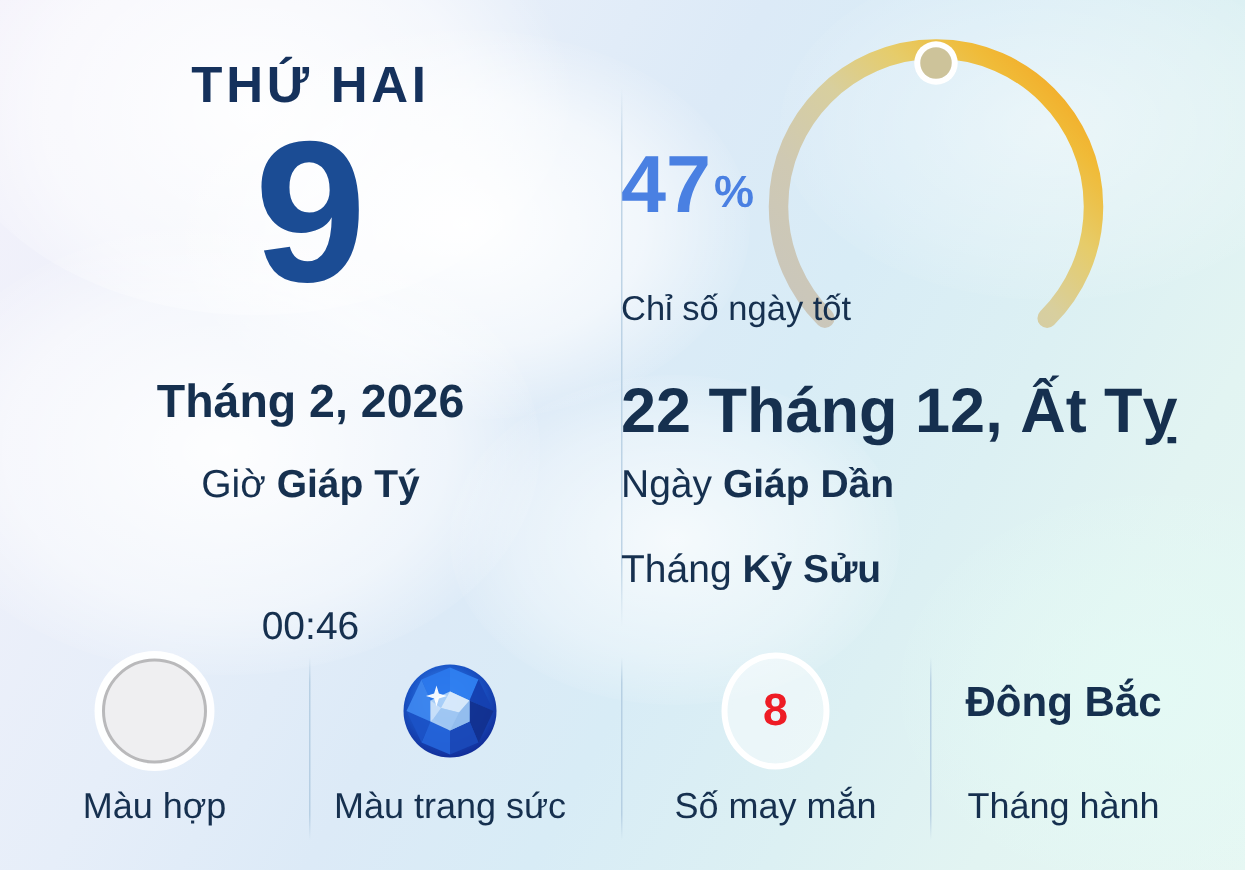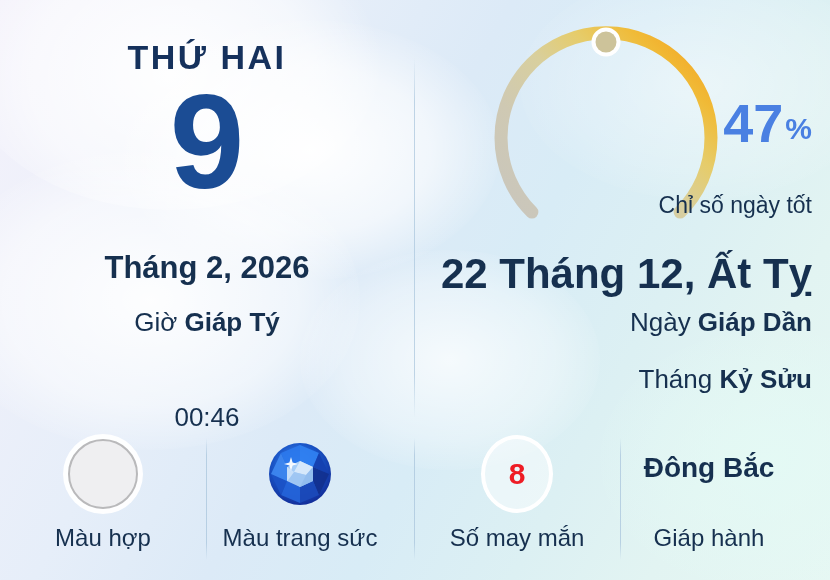--- a/index.html
+++ b/index.html
@@ -121,23 +121,23 @@
     left: 0; top: 364px;
     width: 414px;
     font-size: 26px;
     color: #16304f;
     margin-top: 38px;
   }
 
   
   .right-panel {
     position: absolute;
-    left: 396px; top: 0;
+    left: 414px; top: 0;
     width: 372px; height: 420px;
-    text-align: right;
+    text-align: left;
   }
   .gauge-wrap {
     position: absolute;
     left: 85px; top: 22px;
     width: 250px; height: 215px;
   }
   .gauge-wrap svg { display: block; }
   .gauge-value {
     position: absolute;
     left: 0; top: 96px;
@@ -362,17 +362,17 @@
 
     <div class="bcell bcell-2">
       <div class="bicon">
         <div class="lucky-circle">8</div>
       </div>
       <div class="blabel">Số may mắn</div>
     </div>
 
     <div class="bcell bcell-3">
       <div class="direction-text">Đông Bắc</div>
-      <div class="blabel">Giáp hành</div>
+      <div class="blabel">Tháng hành</div>
     </div>
 
   </div>
 </div>
 
 </body></html>

